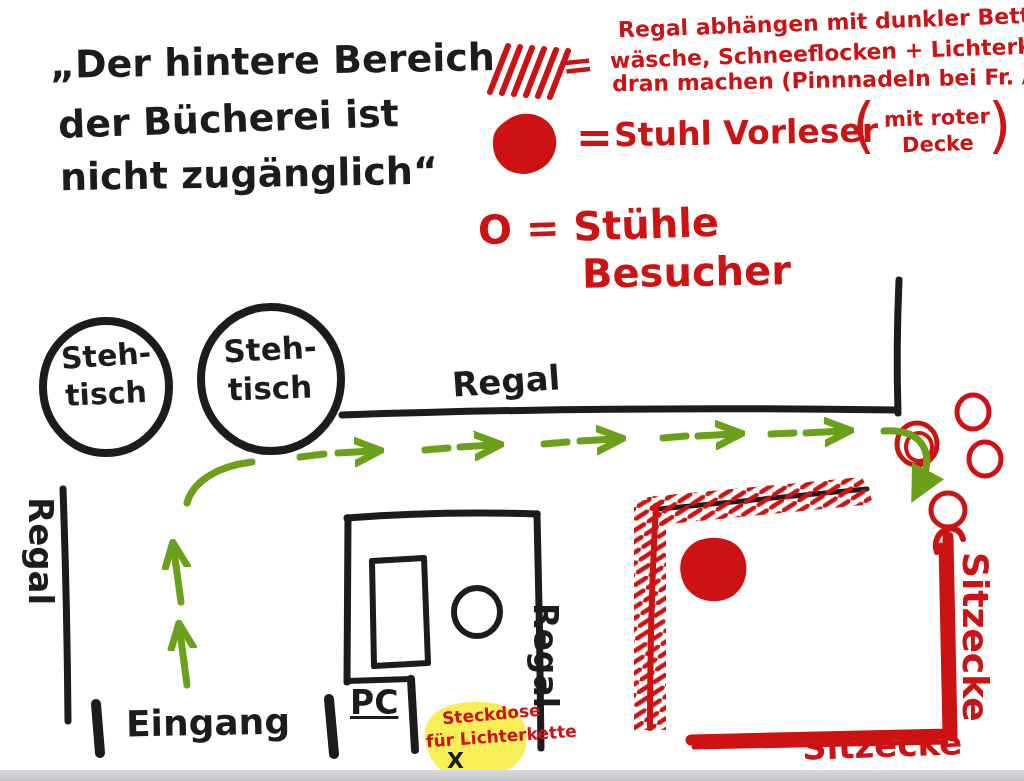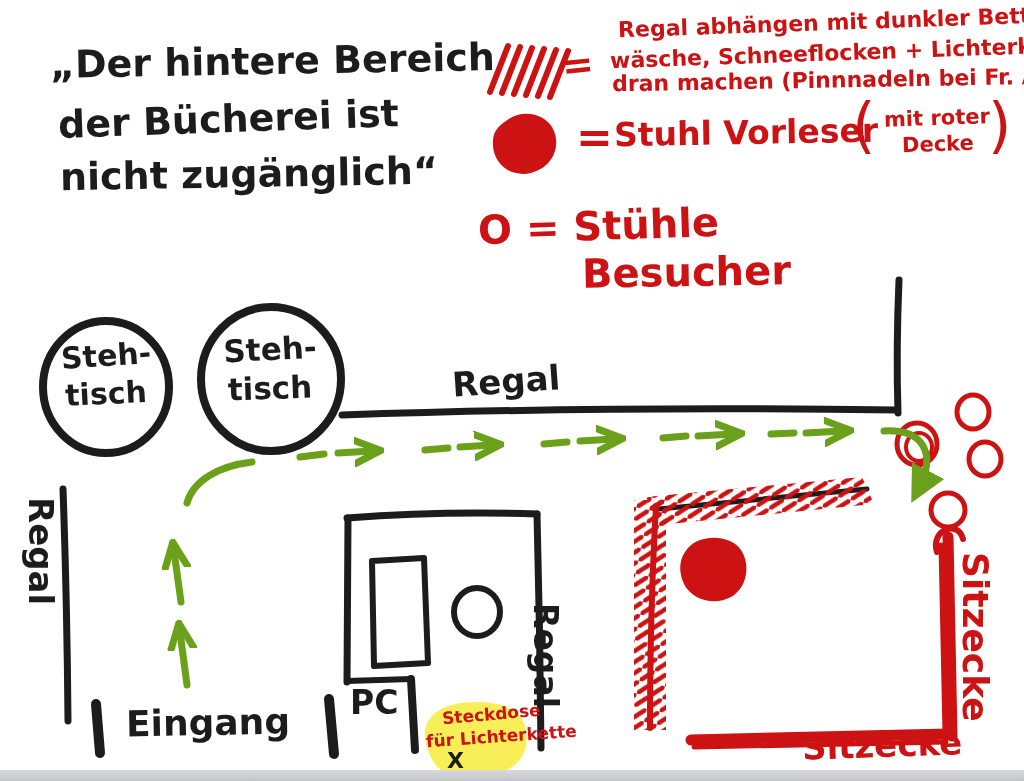--- a/index.html
+++ b/index.html
@@ -129,21 +129,21 @@
   <div class="txt black center" style="left:58px;top:340px;width:96px;font-size:30px;transform:rotate(-4deg);">Steh-</div>
   <div class="txt black center" style="left:58px;top:378px;width:96px;font-size:30px;transform:rotate(-3deg);">tisch</div>
   <div class="txt black center" style="left:220px;top:333px;width:100px;font-size:31px;transform:rotate(-3deg);">Steh-</div>
   <div class="txt black center" style="left:220px;top:372px;width:100px;font-size:31px;transform:rotate(-2deg);">tisch</div>
 
   <div class="txt black" style="left:452px;top:364px;font-size:34px;transform:rotate(-4deg);">Regal</div>
   <div class="txt black vert" style="left:58px;top:497px;font-size:34px;">Regal</div>
   <div class="txt black vert" style="left:562px;top:603px;font-size:33px;">Regal</div>
 
   <div class="txt black" style="left:126px;top:704px;font-size:36px;transform:rotate(-1deg);">Eingang</div>
-  <div class="txt black" style="left:350px;top:686px;font-size:33px;">PC</div>
+  <div class="txt black" style="left:350px;top:686px;font-size:33px;text-decoration:underline;">PC</div>
 
   <div class="txt red vert" style="left:994px;top:552px;font-size:36px;">Sitzecke</div>
   <div class="txt red" style="left:802px;top:728px;font-size:34px;transform:rotate(-2deg);">Sitzecke</div>
 
   <div class="txt red" style="left:442px;top:706px;font-size:17px;transform:rotate(-5deg);">Steckdose</div>
   <div class="txt red" style="left:426px;top:728px;font-size:17px;transform:rotate(-4deg);">für Lichterkette</div>
   <div class="txt black" style="left:447px;top:750px;font-size:22px;font-weight:700;">X</div>
 
   <div class="bottom-bar"></div>
 </div>

